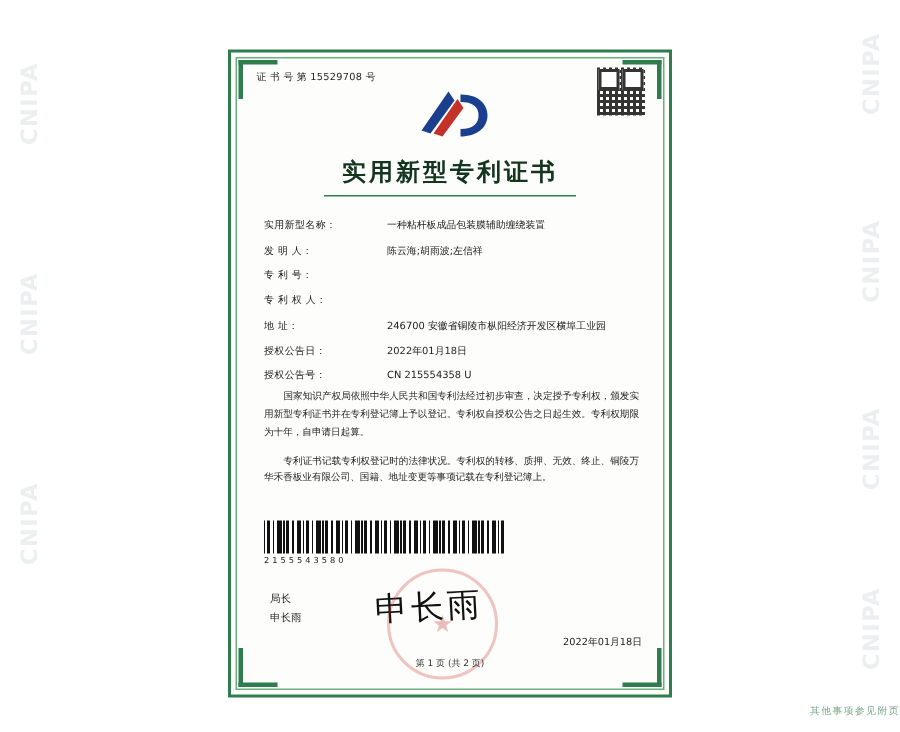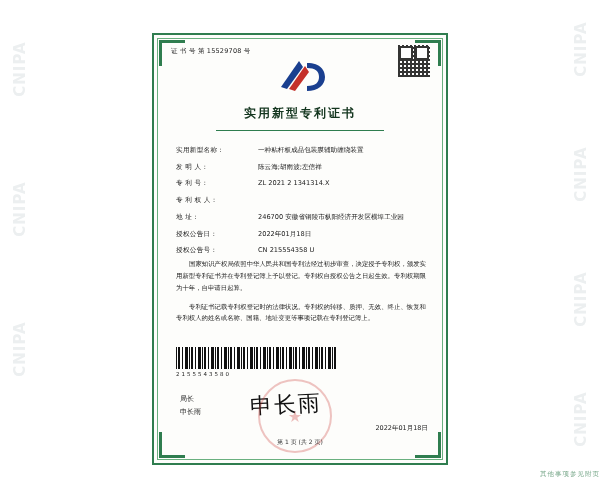--- a/index.html
+++ b/index.html
@@ -105,21 +105,21 @@
     width: 62px;
     height: 42px;
   }
   .emblem svg { display: block; }
 
   .cert-title {
     position: absolute;
     left: 0; right: 0;
     top: 70px;
     text-align: center;
-    font-size: 12px;
+    font-size: 16px;
     font-weight: bold;
     color: #14361f;
     letter-spacing: 2px;
     font-family: Liberation Serif, serif;
   }
   .title-rule {
     position: absolute;
     left: 62px; right: 62px;
     top: 95px;
     height: 1px;
@@ -291,42 +291,41 @@
     <div class="frow">
       <div class="flabel">实用新型名称：</div>
       <div class="fval">一种粘杆板成品包装膜辅助缠绕装置</div>
     </div>
     <div class="frow">
       <div class="flabel">发 明 人：</div>
       <div class="fval">陈云海;胡雨波;左信祥</div>
     </div>
     <div class="frow">
       <div class="flabel">专 利 号：</div>
-      <div class="fval">ZL 2021 2 1341314.X</div>
     </div>
     <div class="frow">
       <div class="flabel">专 利 权 人：</div>
     </div>
     <div class="frow">
       <div class="flabel">地 址：</div>
       <div class="fval">246700 安徽省铜陵市枞阳经济开发区横埠工业园</div>
     </div>
     <div class="frow">
       <div class="flabel">授权公告日：</div>
       <div class="fval">2022年01月18日</div>
     </div>
     <div class="frow">
       <div class="flabel">授权公告号：</div>
       <div class="fval">CN 215554358 U</div>
     </div>
   </div>
 
   <div class="para">
     <p>国家知识产权局依照中华人民共和国专利法经过初步审查，决定授予专利权，颁发实用新型专利证书并在专利登记簿上予以登记。专利权自授权公告之日起生效。专利权期限为十年，自申请日起算。</p>
-    <p>专利证书记载专利权登记时的法律状况。专利权的转移、质押、无效、终止、恢复和专利权人的姓名或名称、国籍、地址变更等事项记载在专利登记簿上。</p>
+    <p>专利证书记载专利权登记时的法律状况。专利权的转移、质押、无效、终止、铜陵万华禾香板业有限公司、国籍、地址变更等事项记载在专利登记簿上。</p>
   </div>
 
   <div class="barcode"></div>
   <div class="barcode-num">2155543580</div>
 
   <div class="sig-label">
     <div>局长</div>
     <div>申长雨</div>
   </div>
   <div class="sig-hand">申长雨</div>

